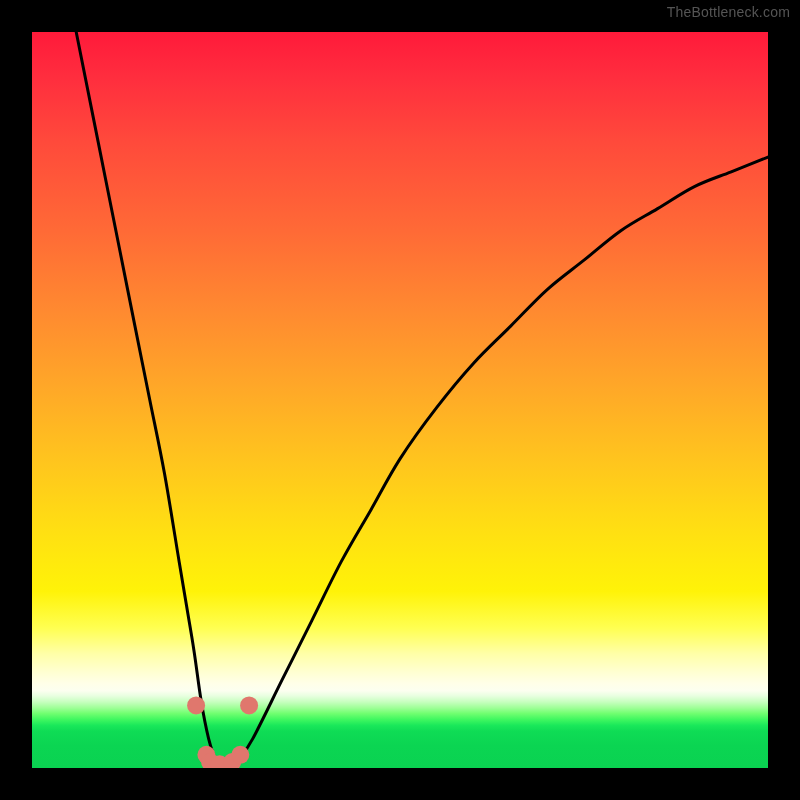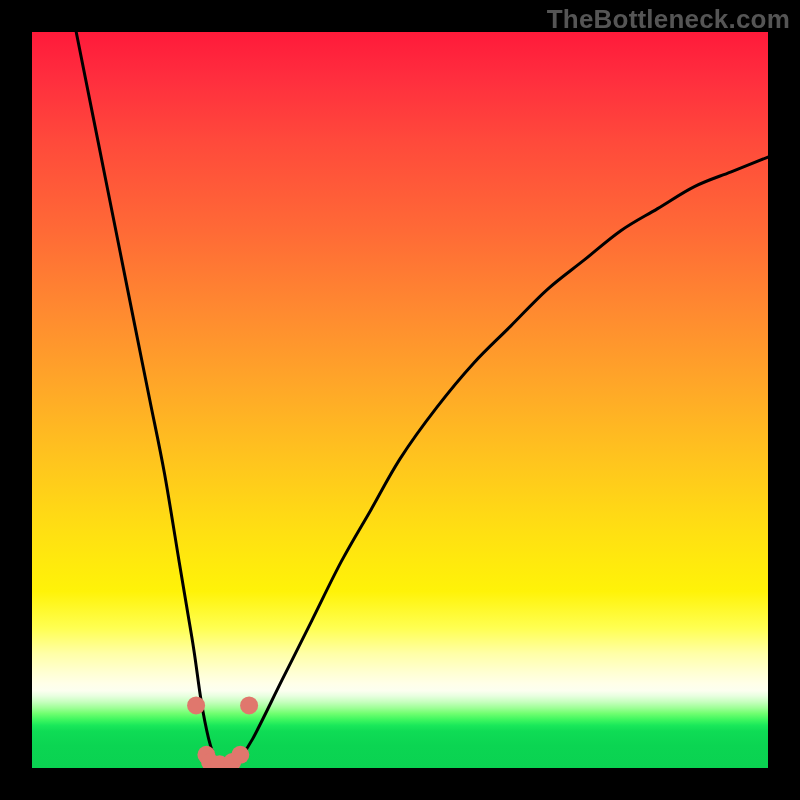--- a/index.html
+++ b/index.html
@@ -15,22 +15,22 @@
     position: absolute;
     left: 0; top: 0;
     width: 800px; height: 800px;
     background: #000;
   }
   .watermark {
     position: absolute;
     top: 4px;
     right: 10px;
     color: #555;
-    font-size: 26px;
-    font-weight: 700;
+    font-size: 14px;
+    font-weight: 400;
     letter-spacing: 0.2px;
     user-select: none;
   }
   .plot {
     position: absolute;
     left: 32px;
     top: 32px;
     width: 736px;
     height: 736px;
     

